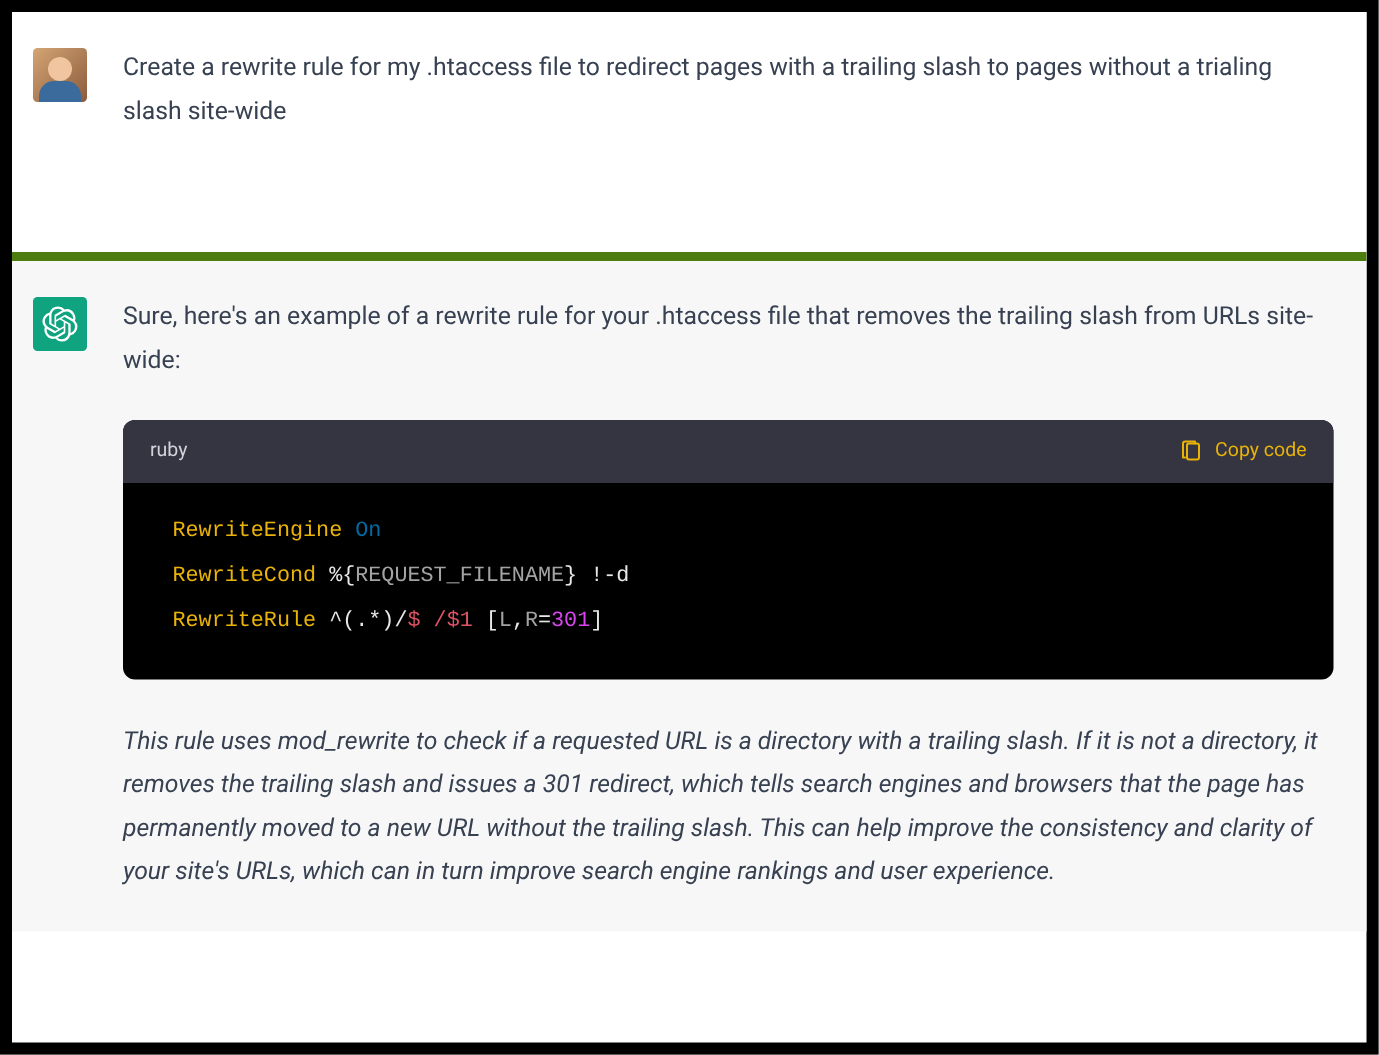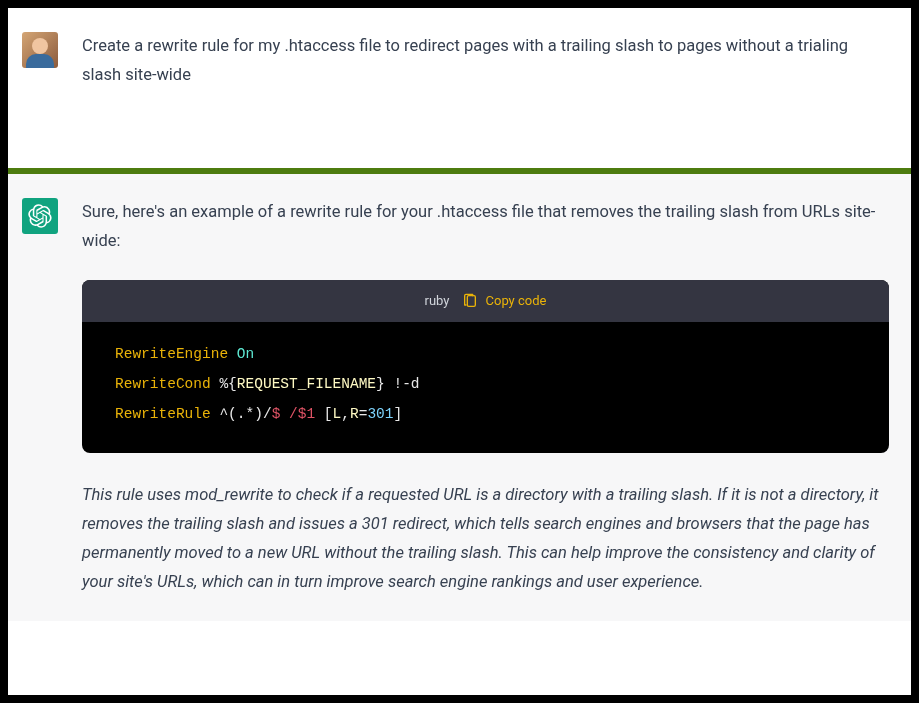--- a/index.html
+++ b/index.html
@@ -97,21 +97,21 @@
       border-radius: 8px;
       overflow: hidden;
       background: #000;
     }
     .code-header {
       background: #343541;
       color: #d1d5db;
       padding: 10px 18px;
       font-size: 13px;
       display: flex;
-      justify-content: center;
+      justify-content: space-between;
       align-items: center;
       gap: 12px;
     }
     .copy-btn {
       display: flex;
       align-items: center;
       gap: 8px;
       cursor: pointer;
       color: #eab308;
       font-size: 13px;
@@ -122,25 +122,25 @@
     }
     .code-body {
       padding: 18px 20px 24px 20px;
       font-family: "SFMono-Regular", Consolas, "Liberation Mono", Menlo, monospace;
       font-size: 14.5px;
       line-height: 2.05;
       color: #f8f8f2;
       white-space: pre;
     }
     .tok-keyword { color: #eab308; margin-left: 13px; }
-    .tok-const { color: #5eead4; }
+    .tok-const { color: #0369a1; }
     .tok-plain { color: #e8e8e8; }
     .tok-regex { color: #de5365; }
-    .tok-var { color: #fef9c3; }
-    .tok-num { color: #7dd3fc; text-align: center; }
+    .tok-var { color: #a3a3a3; }
+    .tok-num { color: #d946ef; text-align: center; }
     .explanation {
       margin-top: 0;
       font-style: italic;
     }
   </style>
 </head>
 <body>
 
 <div class="container">
   <div class="inner">

